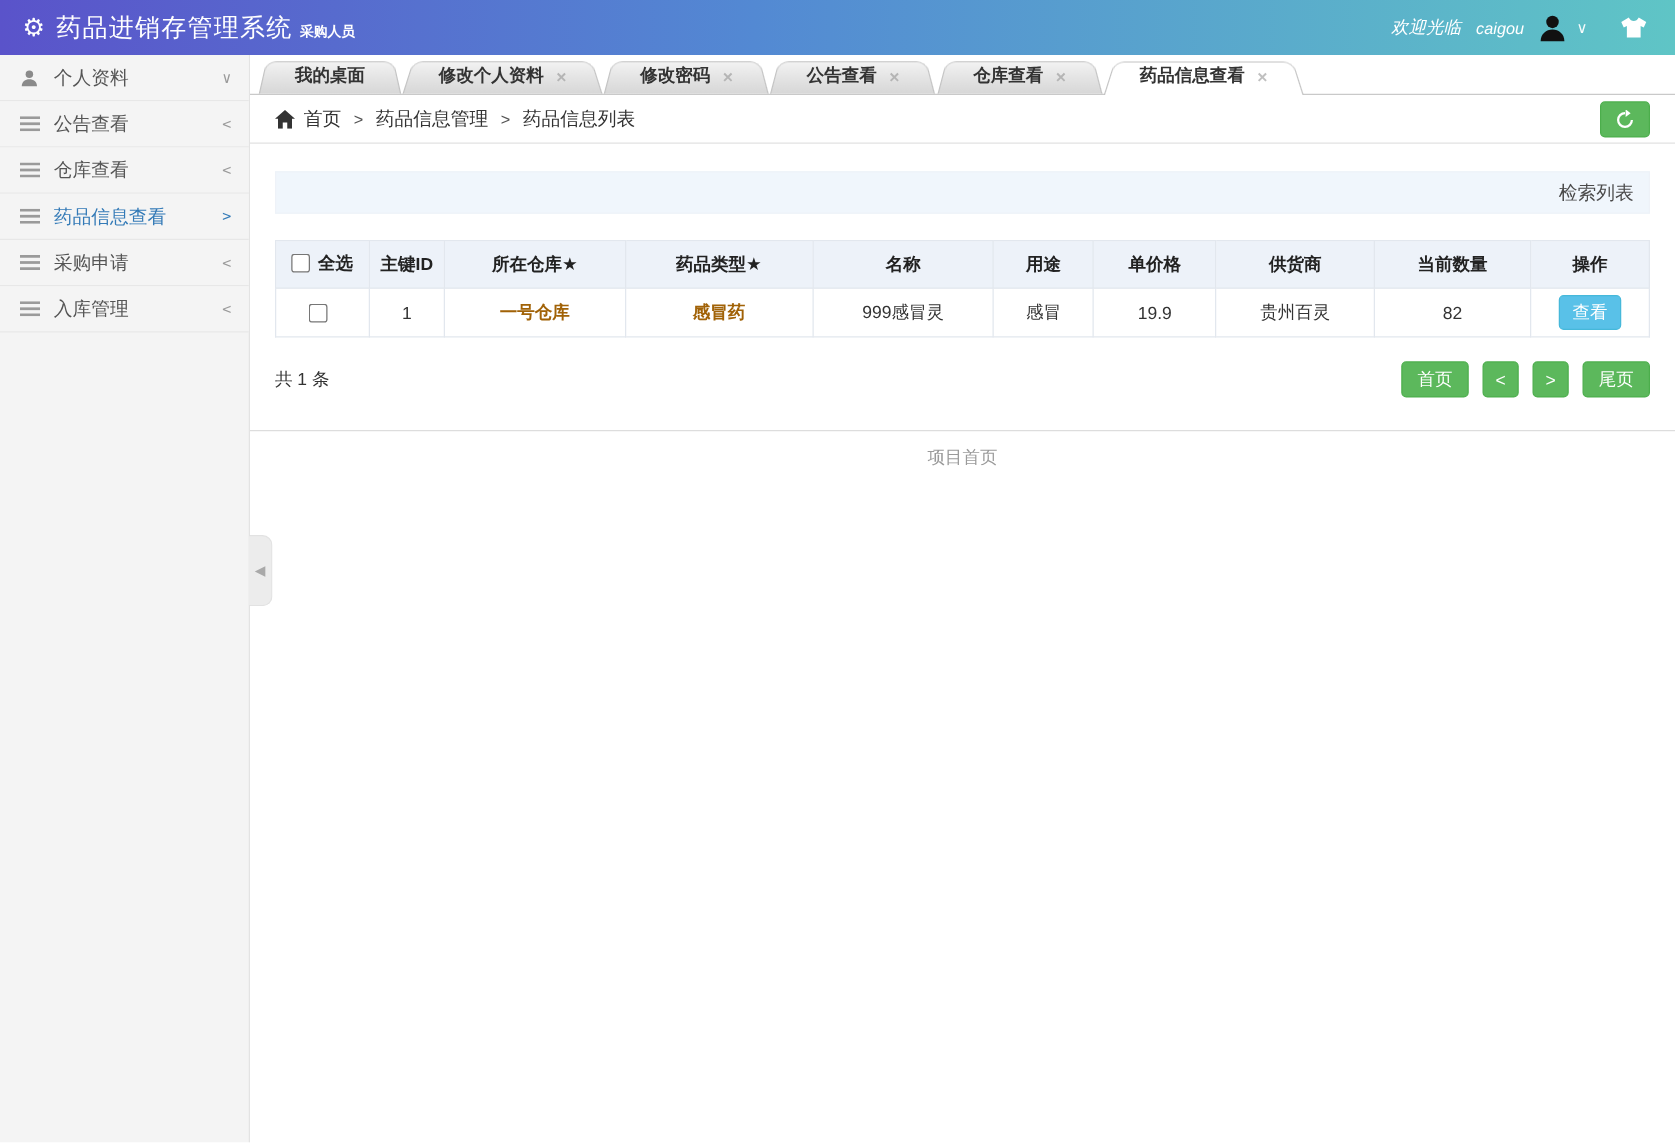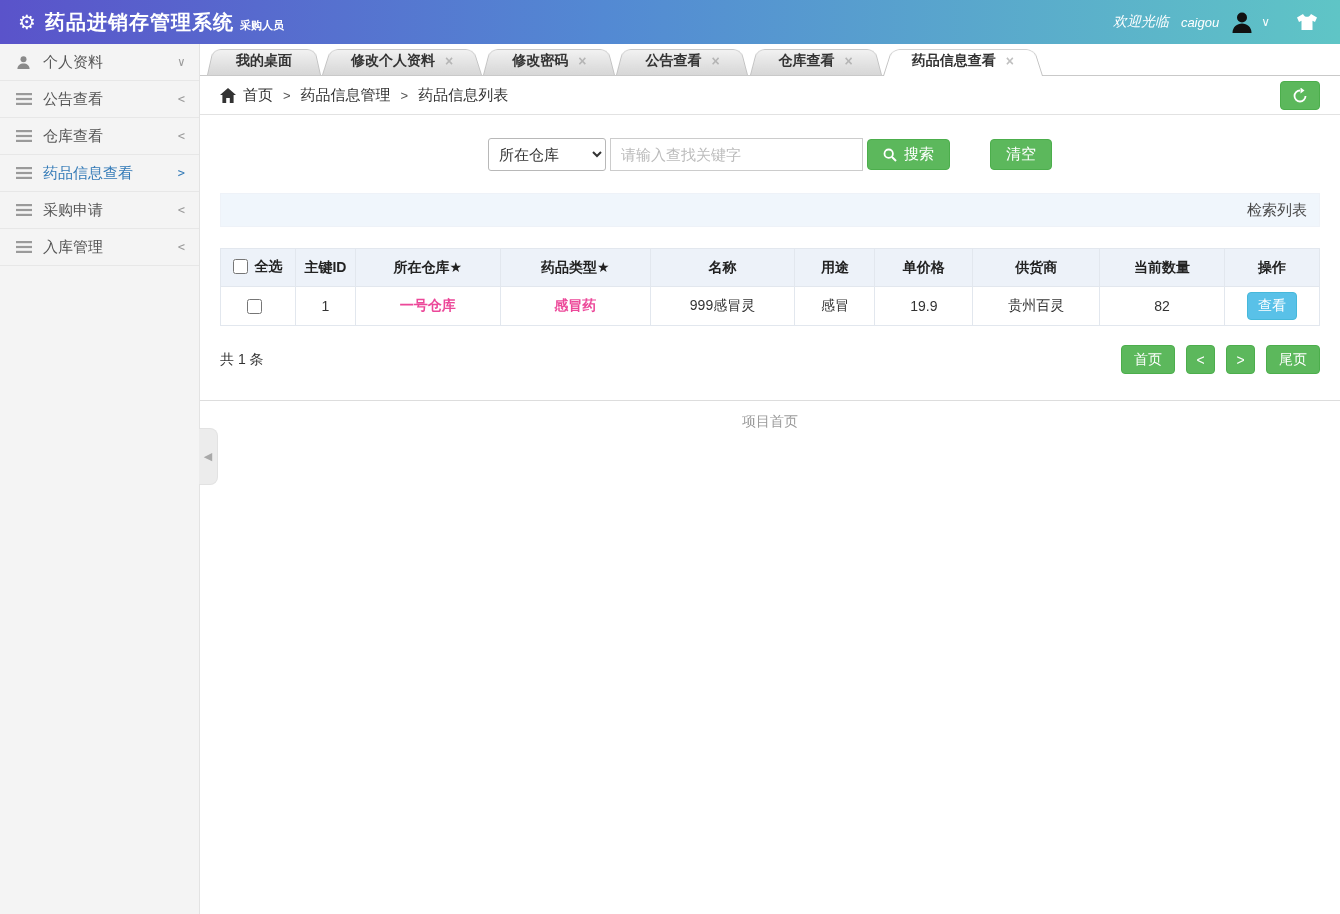--- a/index.html
+++ b/index.html
@@ -7,21 +7,21 @@
   body { font-family:"Liberation Sans","DejaVu Sans",sans-serif; background:#fff; color:#333; }
 
   
   .app-header {
     height:44px; display:flex; align-items:center; justify-content:space-between;
     padding:0 22px 0 18px; color:#fff;
     background:linear-gradient(to right,#5a53ca 0%,#5389d3 45%,#5fc5c6 100%);
   }
   .brand { display:flex; align-items:baseline; }
   .gear { font-size:20px; margin-right:9px; align-self:center; }
-  .brand-title { font-size:20px; font-weight:bold; letter-spacing:1px; }
+  .brand-title { font-size:20px; font-weight:normal; letter-spacing:1px; }
   .brand-sub { font-size:11px; font-weight:bold; margin-left:6px; }
   .header-right { display:flex; align-items:center; font-size:14px;font-style:italic; }
   .welcome { margin-right:12px; }
   .username { font-size:13px; margin-right:10px; }
   .avatar-icon svg { display:block; }
   .hdr-chevron { font-size:12px; margin:0 26px 0 6px; opacity:.95; }
   .tshirt-icon svg { display:block; }
 
   
   .page-body { display:flex; height:870px; }
@@ -88,21 +88,21 @@
     margin-top:22px; height:34px; background:#f0f6fc; border:1px solid #eef2f8;
     display:flex; align-items:center; justify-content:flex-end; padding-right:12px;
     font-size:15px; color:#4a4a4a;
   }
 
   
   .grid { width:100%; border-collapse:collapse; margin-top:21px; font-size:14px; }
   .grid th, .grid td { border:1px solid #e2e7ee; text-align:center; }
   .grid th { background:#edf2f9; height:38px; font-weight:bold; color:#222; }
   .grid td { height:39px; background:#fff; color:#333; }
-  .grid td.red, .grid td.red b { color:#ec4899; font-weight:bold; }
+  .grid td.red, .grid td.red b { color:#a16207; font-weight:bold; }
   .chk { width:15px; height:15px; vertical-align:middle; margin-right:6px; cursor:pointer; }
   .selall { display:inline-flex; align-items:center; gap:0; cursor:pointer; }
   .btn-view {
     background:#59c1e8; border:1px solid #46b8da; color:#fff; font-size:14px;
     border-radius:4px; padding:4px 10px; cursor:pointer; font-family:inherit;
   }
 
   
   .pager-row { display:flex; align-items:center; margin-top:19px; font-size:14px; color:#333; }
   .pager-total { margin-right:40px; }
@@ -269,38 +269,20 @@
       </div>
       <div class="refresh-btn">
         <svg width="16" height="16" viewBox="0 0 16 16">
           <path d="M13.5 8 A5.5 5.5 0 1 1 8 2.5" fill="none" stroke="#fff" stroke-width="1.8"></path>
           <path d="M8 -0.5 L12 2.5 L8 5.5 Z" fill="#fff" transform="translate(0.5,0)"></path>
         </svg>
       </div>
     </div>
 
     <div class="content">
-      <div class="search-row">
-        <select class="wh-select">
-          <option>所在仓库</option>
-        </select>
-        <input class="kw-input" type="text" placeholder="请输入查找关键字" style="">
-        <button class="btn-green btn-search">
-          <span class="mag">
-            <svg width="14" height="14" viewBox="0 0 14 14">
-                <circle cx="5.7" cy="5.7" r="4.2" fill="none" stroke="#fff" stroke-width="1.8"></circle>
-                <line x1="9" y1="9" x2="13" y2="13" stroke="#fff" stroke-width="1.9"></line>
-              </svg>
-          </span>
-          <span>搜索</span>
-        </button>
-        <button class="btn-green btn-clear">
-          <span>清空</span>
-        </button>
-      </div>
 
       <div class="list-bar">
         <span>检索列表</span>
       </div>
 
       <table class="grid">
         <colgroup>
           <col style="width:75px">
             <col style="width:60px">
             <col style="width:145px">

